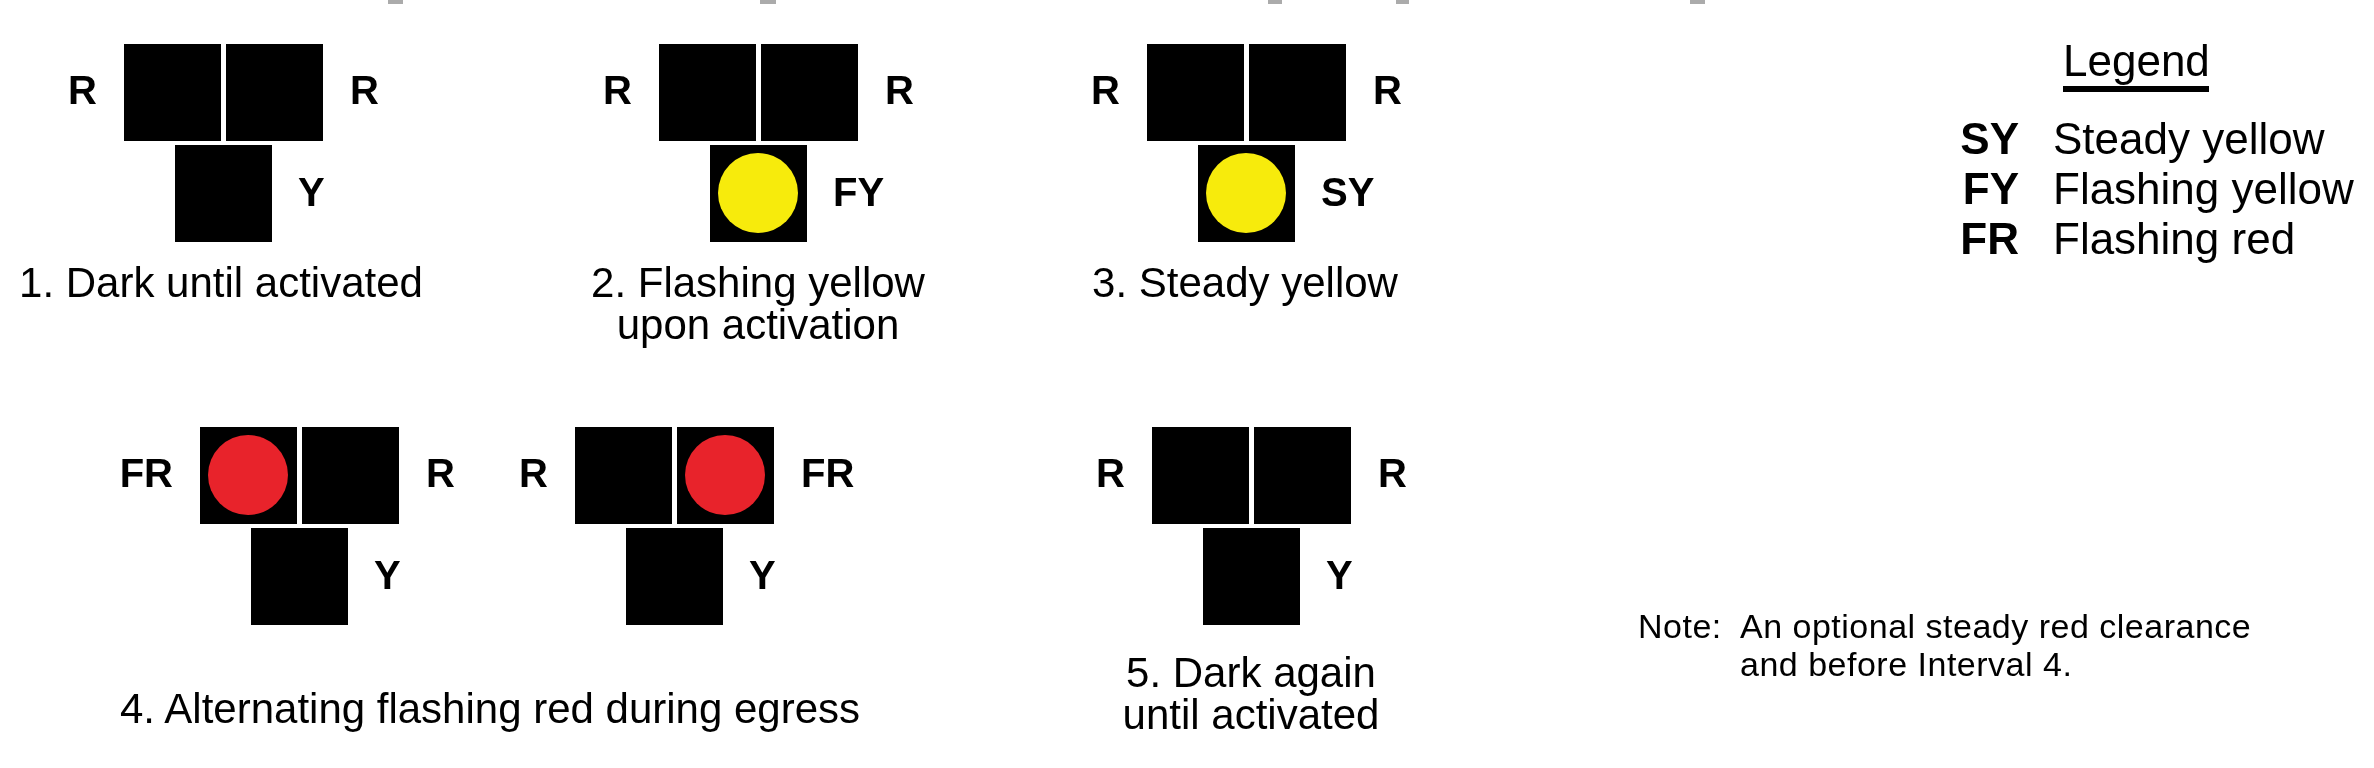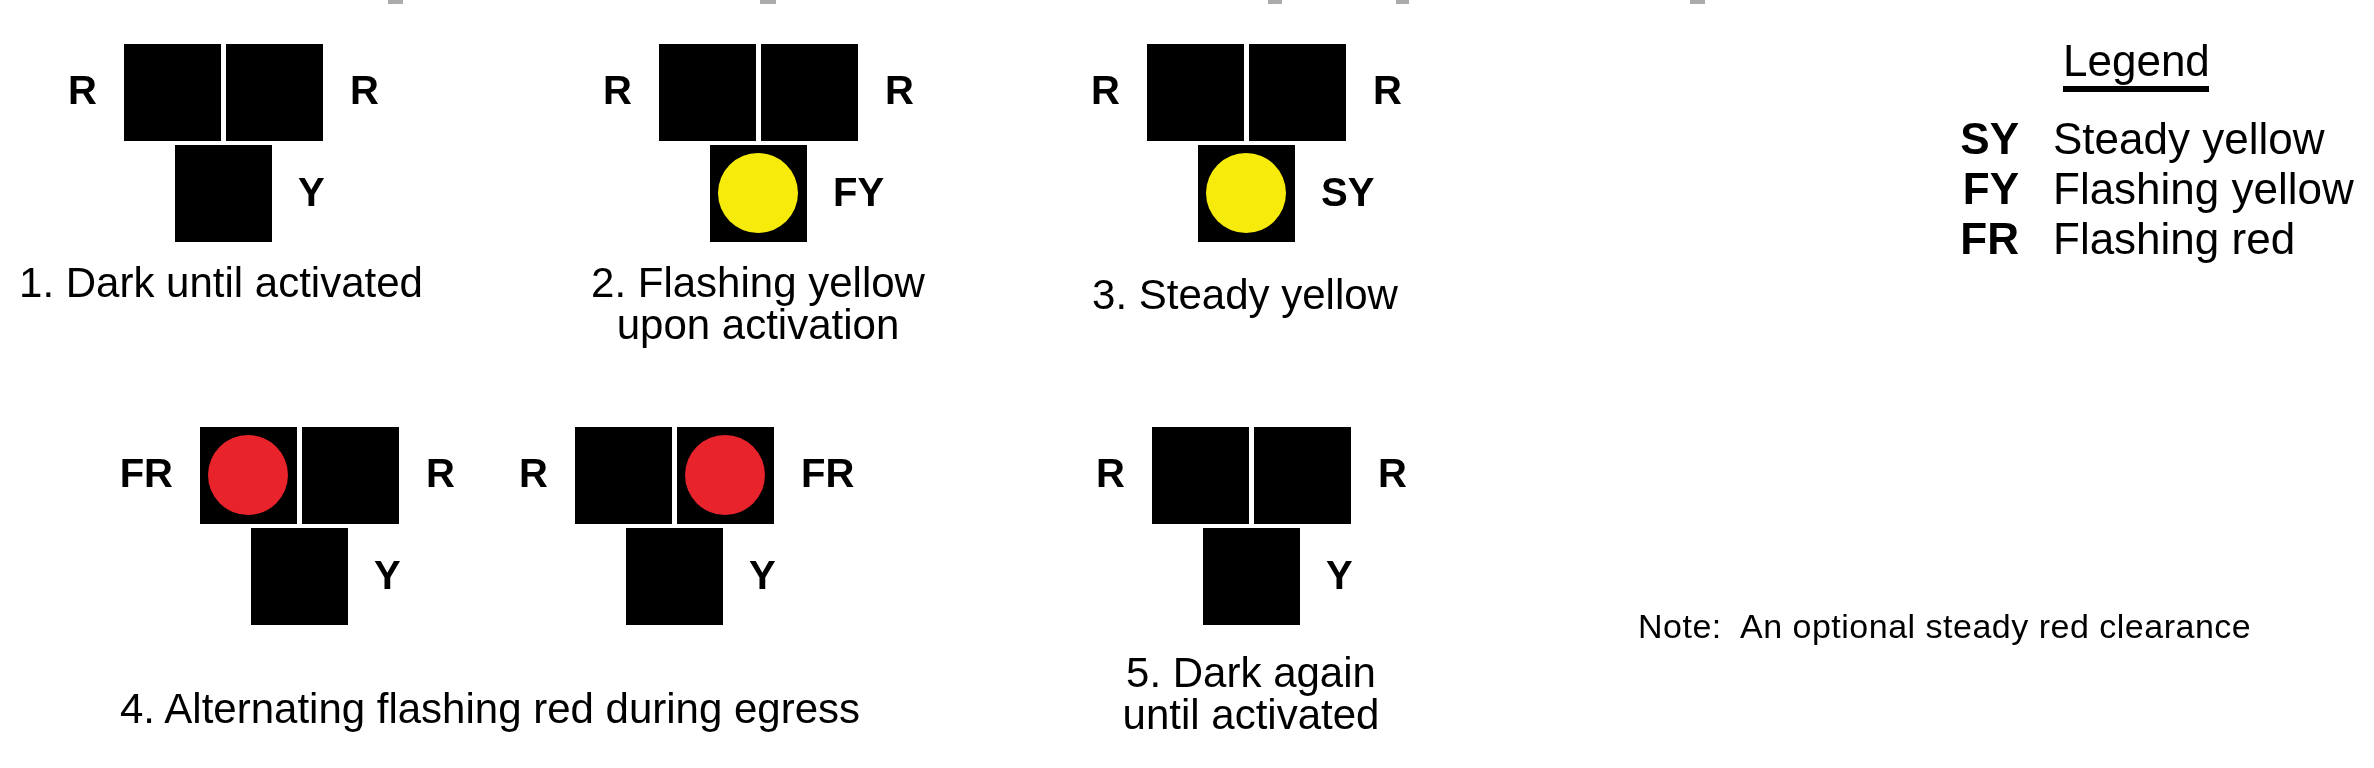--- a/index.html
+++ b/index.html
@@ -103,21 +103,21 @@
         <div class="sq b" style="background: rgb(0, 0, 0);"></div>
         <span class="bottom-label">Y</span>
       </div>
       <div class="caption" style="left: -229px; top: 262px;">
         <div>1. Dark until activated</div>
       </div>
       <div class="caption" style="left: 308px; top: 262px;">
         <div>2. Flashing yellow</div>
         <div>upon activation</div>
       </div>
-      <div class="caption" style="left: 795px; top: 262px; margin-top: 12px;">
+      <div class="caption" style="left: 795px; top: 262px;">
         <div>3. Steady yellow</div>
       </div>
       <div class="caption" style="left: 40px; top: 688px;">
         <div>4. Alternating flashing red during egress</div>
       </div>
       <div class="caption" style="left: 801px; top: 652px;">
         <div>5. Dark again</div>
         <div>until activated</div>
       </div>
     </div>
@@ -134,15 +134,16 @@
       <div class="legend-row">
         <span class="legend-abbr">FR</span><span class="legend-desc">Flashing red</span>
       </div>
     </div>
   </div>
 
   <div>
     <div class="note-label">Note:</div>
     <div class="note-lines">
       <div>An optional steady red clearance</div>
+      <div>and before Interval 4.</div>
     </div>
   </div>
 </div>
 
 </body></html>

